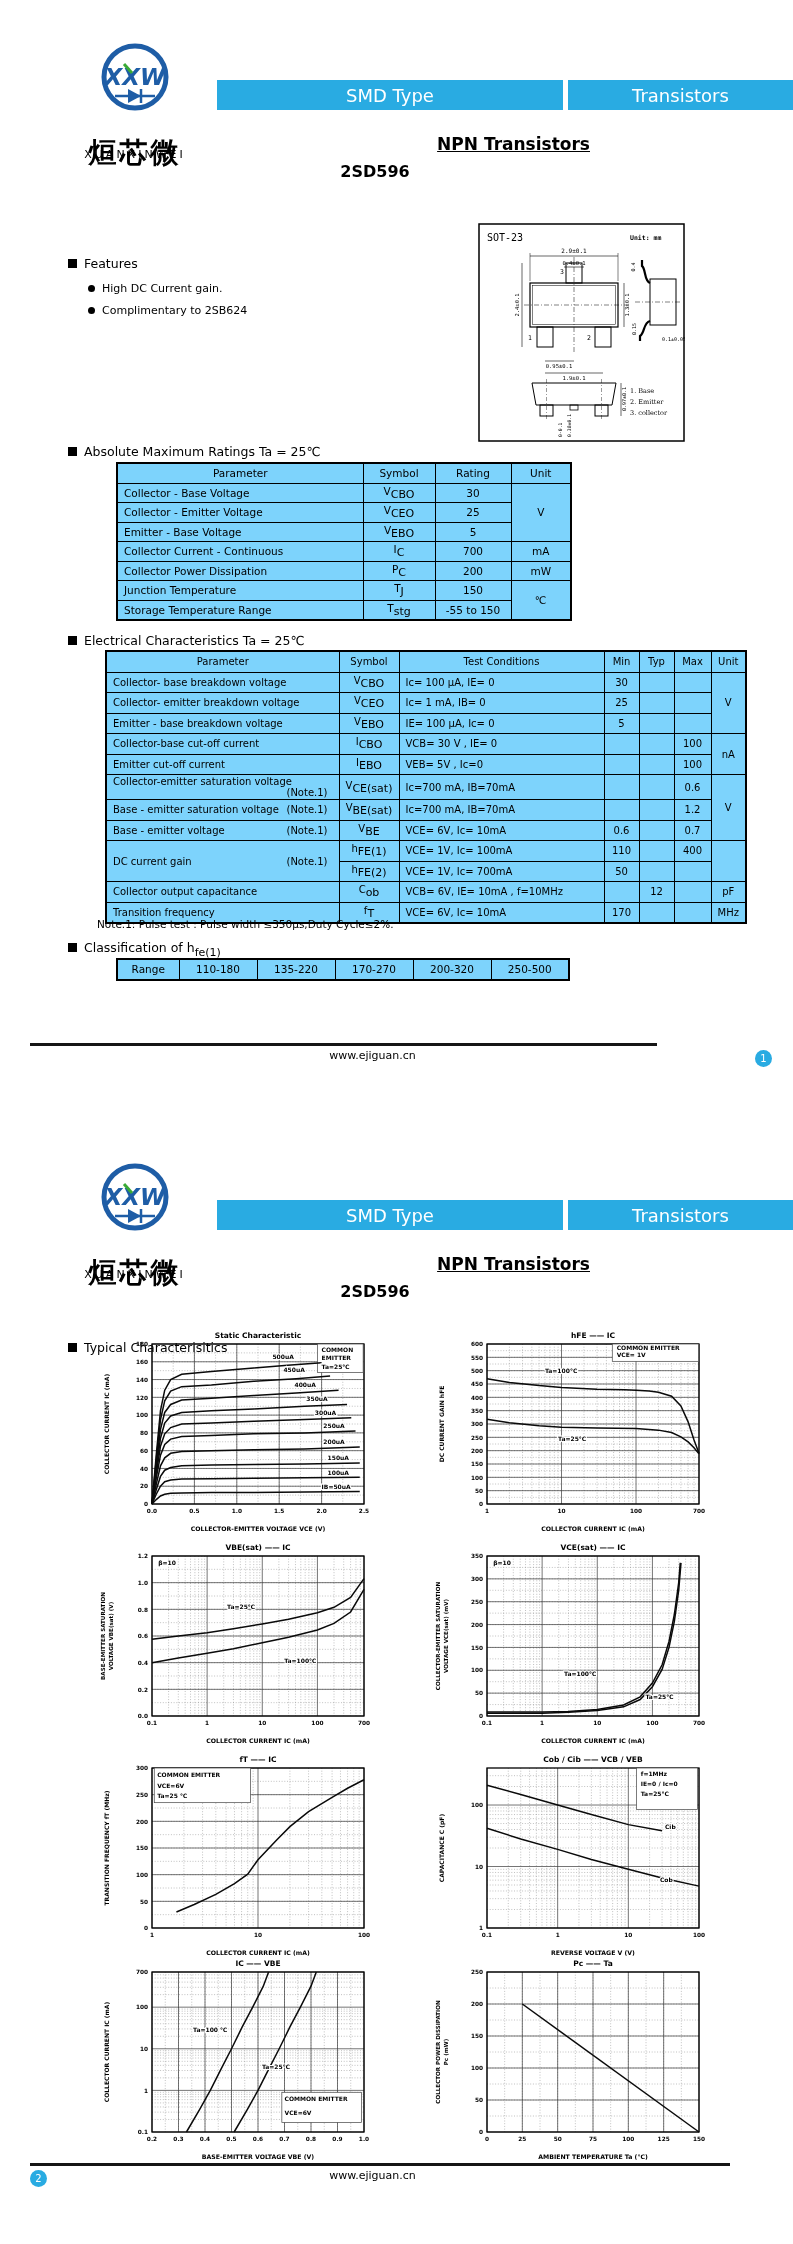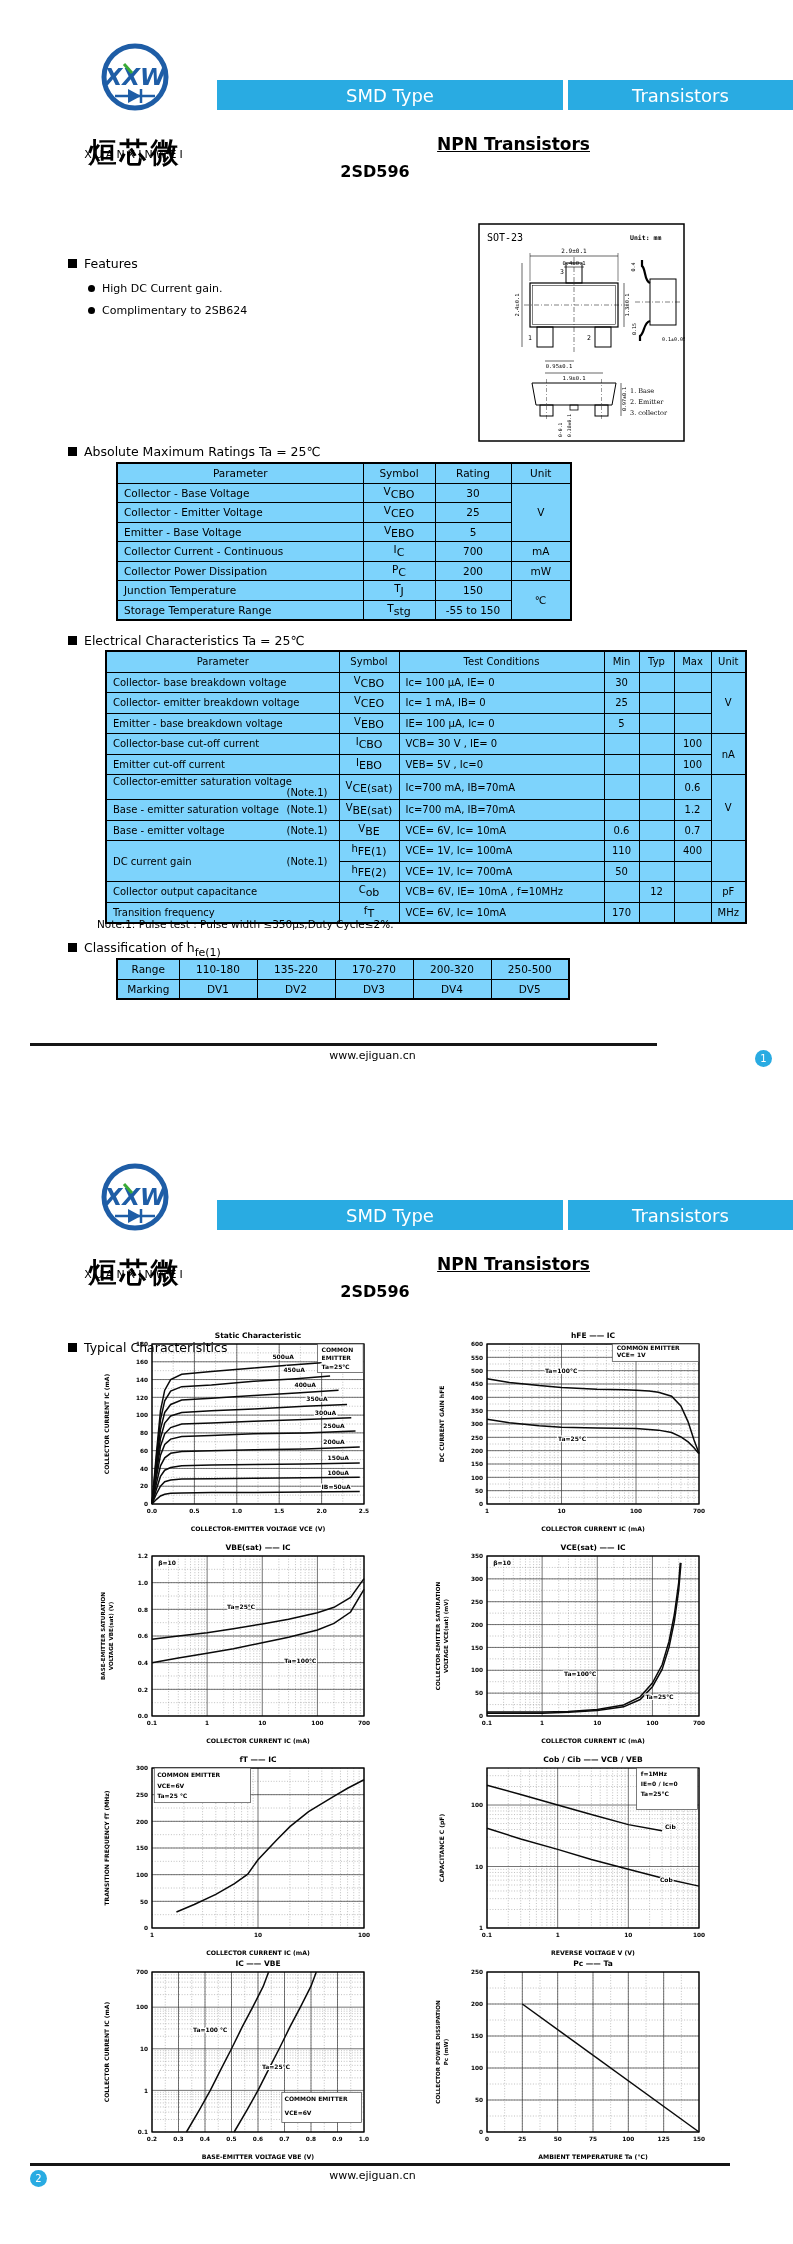--- a/index.html
+++ b/index.html
@@ -323,28 +323,20 @@
         <col style="width:78px">
       </colgroup>
     <tbody>
     <tr>
           <td>Range</td>
           <td>110-180</td>
           <td>135-220</td>
           <td>170-270</td>
           <td>200-320</td>
           <td>250-500</td>
-        </tr>
-    <tr>
-          <td>Marking</td>
-          <td>DV1</td>
-          <td>DV2</td>
-          <td>DV3</td>
-          <td>DV4</td>
-          <td>DV5</td>
         </tr>
   </tbody>
     </table>
 
   <div class="fline" style="left:30px;top:1043px;width:627px"></div>
   <div class="furl" style="top:1049px">www.ejiguan.cn</div>
   <div class="pgc" style="left:755px;top:1050px">1</div>
 
   <div class="hdr" style="top:1160px">
     <svg class="logo" width="90" height="80" viewBox="0 0 90 80">

